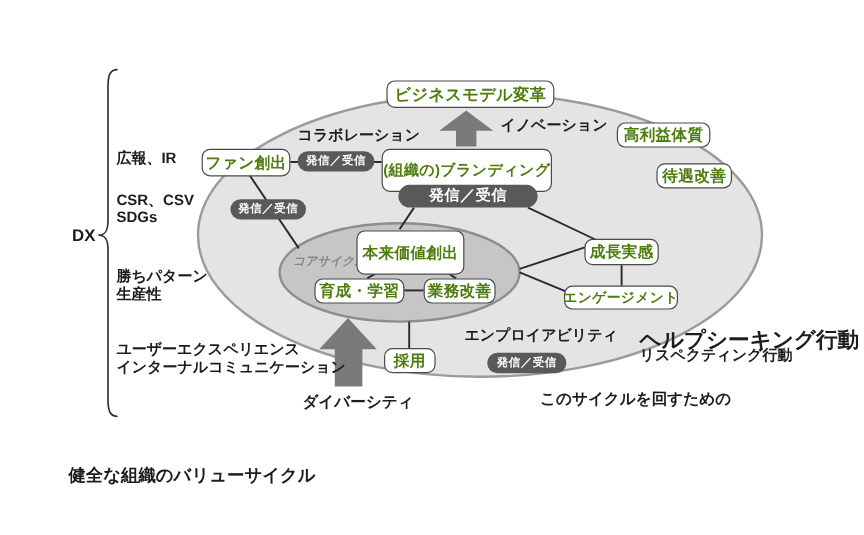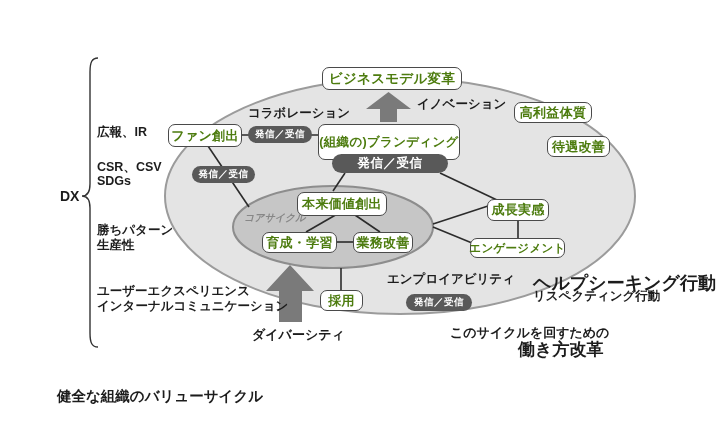--- a/index.html
+++ b/index.html
@@ -54,41 +54,40 @@
 
     <polygon points="380,122 380,109 366,109 388.5,92 411,109 397,109 397,122" fill="#7a7a7a"></polygon>
     <polygon points="279,322 279,291 266,291 290,265 314,291 302,291 302,322" fill="#7a7a7a"></polygon>
   </svg>
 
   <div class="node" style="left:322px;top:67px;width:140px;height:23px;font-size:13.5px;">ビジネスモデル変革</div>
   <div class="node" style="left:168px;top:124px;width:74px;height:23px;">ファン創出</div>
   <div class="node" style="left:318px;top:124px;width:142px;height:36px;font-size:12.5px;">(組織の)ブランディング</div>
   <div class="node" style="left:514px;top:102px;width:78px;height:21px;">高利益体質</div>
   <div class="node" style="left:547px;top:136px;width:63px;height:21px;">待遇改善</div>
-  <div class="node" style="left:297px;top:192px;width:90px;height:24px;">本来価値創出</div>
+  <div class="node" style="left:297px;top:192px;width:90px;height:37px;">本来価値創出</div>
   <div class="node" style="left:262px;top:232px;width:75px;height:21px;">育成・学習</div>
   <div class="node" style="left:353px;top:232px;width:60px;height:21px;">業務改善</div>
   <div class="node" style="left:487px;top:199px;width:62px;height:22px;">成長実感</div>
   <div class="node" style="left:470px;top:238px;width:95px;height:20px;font-size:11.5px;">エンゲージメント</div>
   <div class="node" style="left:320px;top:290px;width:43px;height:21px;">採用</div>
 
   <div class="pill" style="left:248px;top:126px;width:64px;height:17px;font-size:9.5px;">発信／受信</div>
   <div class="pill" style="left:192px;top:166px;width:63px;height:17px;font-size:9.5px;">発信／受信</div>
   <div class="pill" style="left:332px;top:154px;width:116px;height:19px;font-size:12.5px;">発信／受信</div>
   <div class="pill" style="left:406px;top:294px;width:66px;height:17px;font-size:9.5px;">発信／受信</div>
 
   <div class="lbl" style="left:248px;top:105px;font-size:12.5px;">コラボレーション</div>
   <div class="lbl" style="left:417px;top:96px;font-size:12.5px;">イノベーション</div>
   <div class="lbl lbl-gray" style="left:244px;top:211px;font-size:10px;">コアサイクル</div>
   <div class="lbl" style="left:387px;top:271px;font-size:12.5px;">エンプロイアビリティ</div>
   <div class="lbl" style="left:252px;top:326px;font-size:13px;">ダイバーシティ</div>
   <div class="lbl" style="left:533px;top:271px;font-size:18px;">ヘルプシーキング行動</div>
   <div class="lbl" style="left:533px;top:288px;font-size:12.5px;">リスペクティング行動</div>
   <div class="lbl" style="left:450px;top:324px;font-size:13px;">このサイクルを回すための</div>
-  <div class="lbl" style="left:518px;top:338px;font-size:17px;">働き方改革</div>
 
   <div class="lbl" style="left:60px;top:188px;font-size:14px;">DX</div>
 
   <div class="left-item" style="top:124px;">広報、IR</div>
   <div class="left-item" style="top:159px;">CSR、CSV</div>
   <div class="left-item" style="top:174px;">SDGs</div>
   <div class="left-item" style="top:222px;">勝ちパターン</div>
   <div class="left-item" style="top:237px;">生産性</div>
   <div class="left-item" style="top:283px;">ユーザーエクスペリエンス</div>
   <div class="left-item" style="top:298px;">インターナルコミュニケーション</div>

